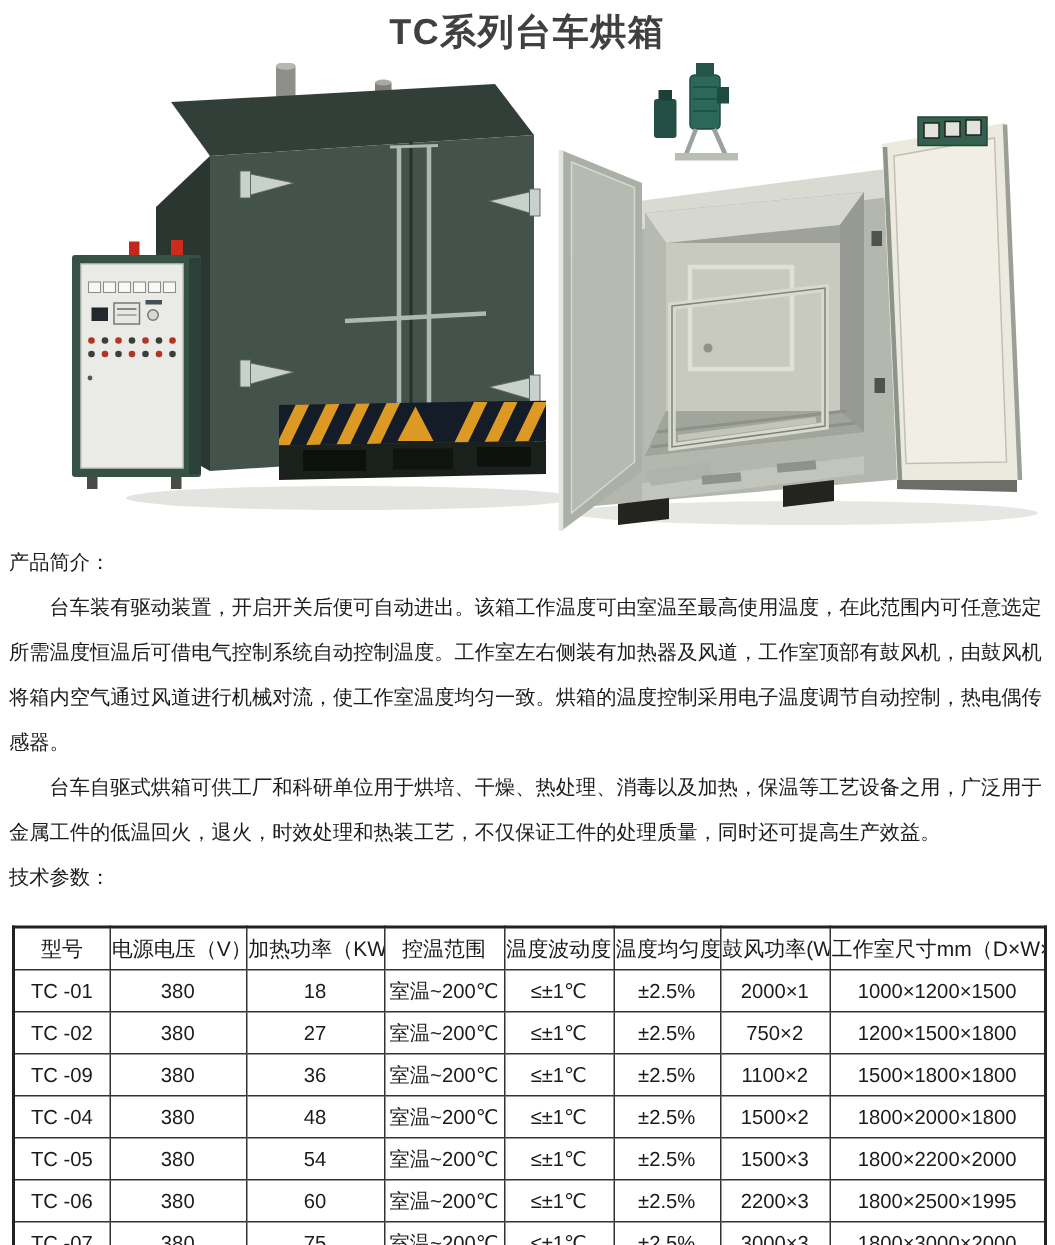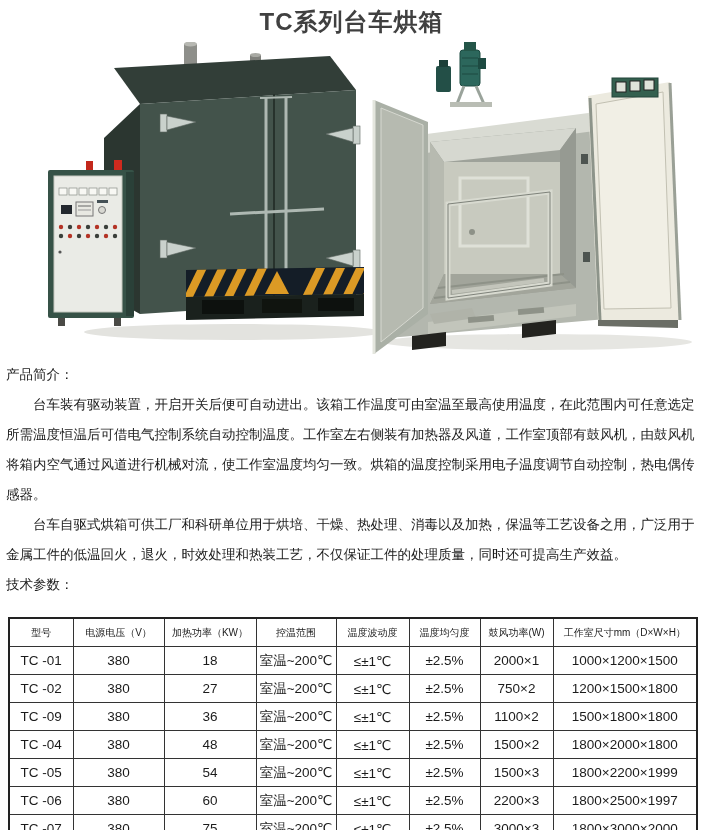--- a/index.html
+++ b/index.html
@@ -21,21 +21,21 @@
   .spec-table{
     border-collapse:collapse;table-layout:fixed;
     width:688px;margin:17px 0 0 8px;
     border:2px solid #222;
   }
   .spec-table th,.spec-table td{
     border:1px solid #333;text-align:center;vertical-align:middle;
     height:27px;font-size:13.5px;font-weight:normal;
     padding:0 1px;overflow:hidden;white-space:nowrap;
   }
-  .spec-table th{font-size:10px;margin-top:40px;}
+  .spec-table th{font-size:14px;margin-top:40px;}
 </style>
 </head>
 <body>
 
 <h1 class="page-title" style="color: #404040;">TC系列台车烘箱</h1>
 
 <div class="figures">
 
   <svg id="fig-left" width="340" height="316" viewBox="0 0 340 316" xmlns="http://www.w3.org/2000/svg">
     <defs>
@@ -283,31 +283,31 @@
         <td>1800×2000×1800</td>
       </tr>
       <tr>
         <td>TC -05</td>
         <td>380</td>
         <td>54</td>
         <td>室温~200℃</td>
         <td>≤±1℃</td>
         <td>±2.5%</td>
         <td>1500×3</td>
-        <td>1800×2200×1999</td>
+        <td>1800×2200×2000</td>
       </tr>
       <tr>
         <td>TC -06</td>
         <td>380</td>
         <td>60</td>
         <td>室温~200℃</td>
         <td>≤±1℃</td>
         <td>±2.5%</td>
         <td>2200×3</td>
-        <td>1800×2500×1997</td>
+        <td>1800×2500×1995</td>
       </tr>
       <tr>
         <td>TC -07</td>
         <td>380</td>
         <td>75</td>
         <td>室温~200℃</td>
         <td>≤±1℃</td>
         <td>±2.5%</td>
         <td>3000×3</td>
         <td>1800×3000×2000</td>

